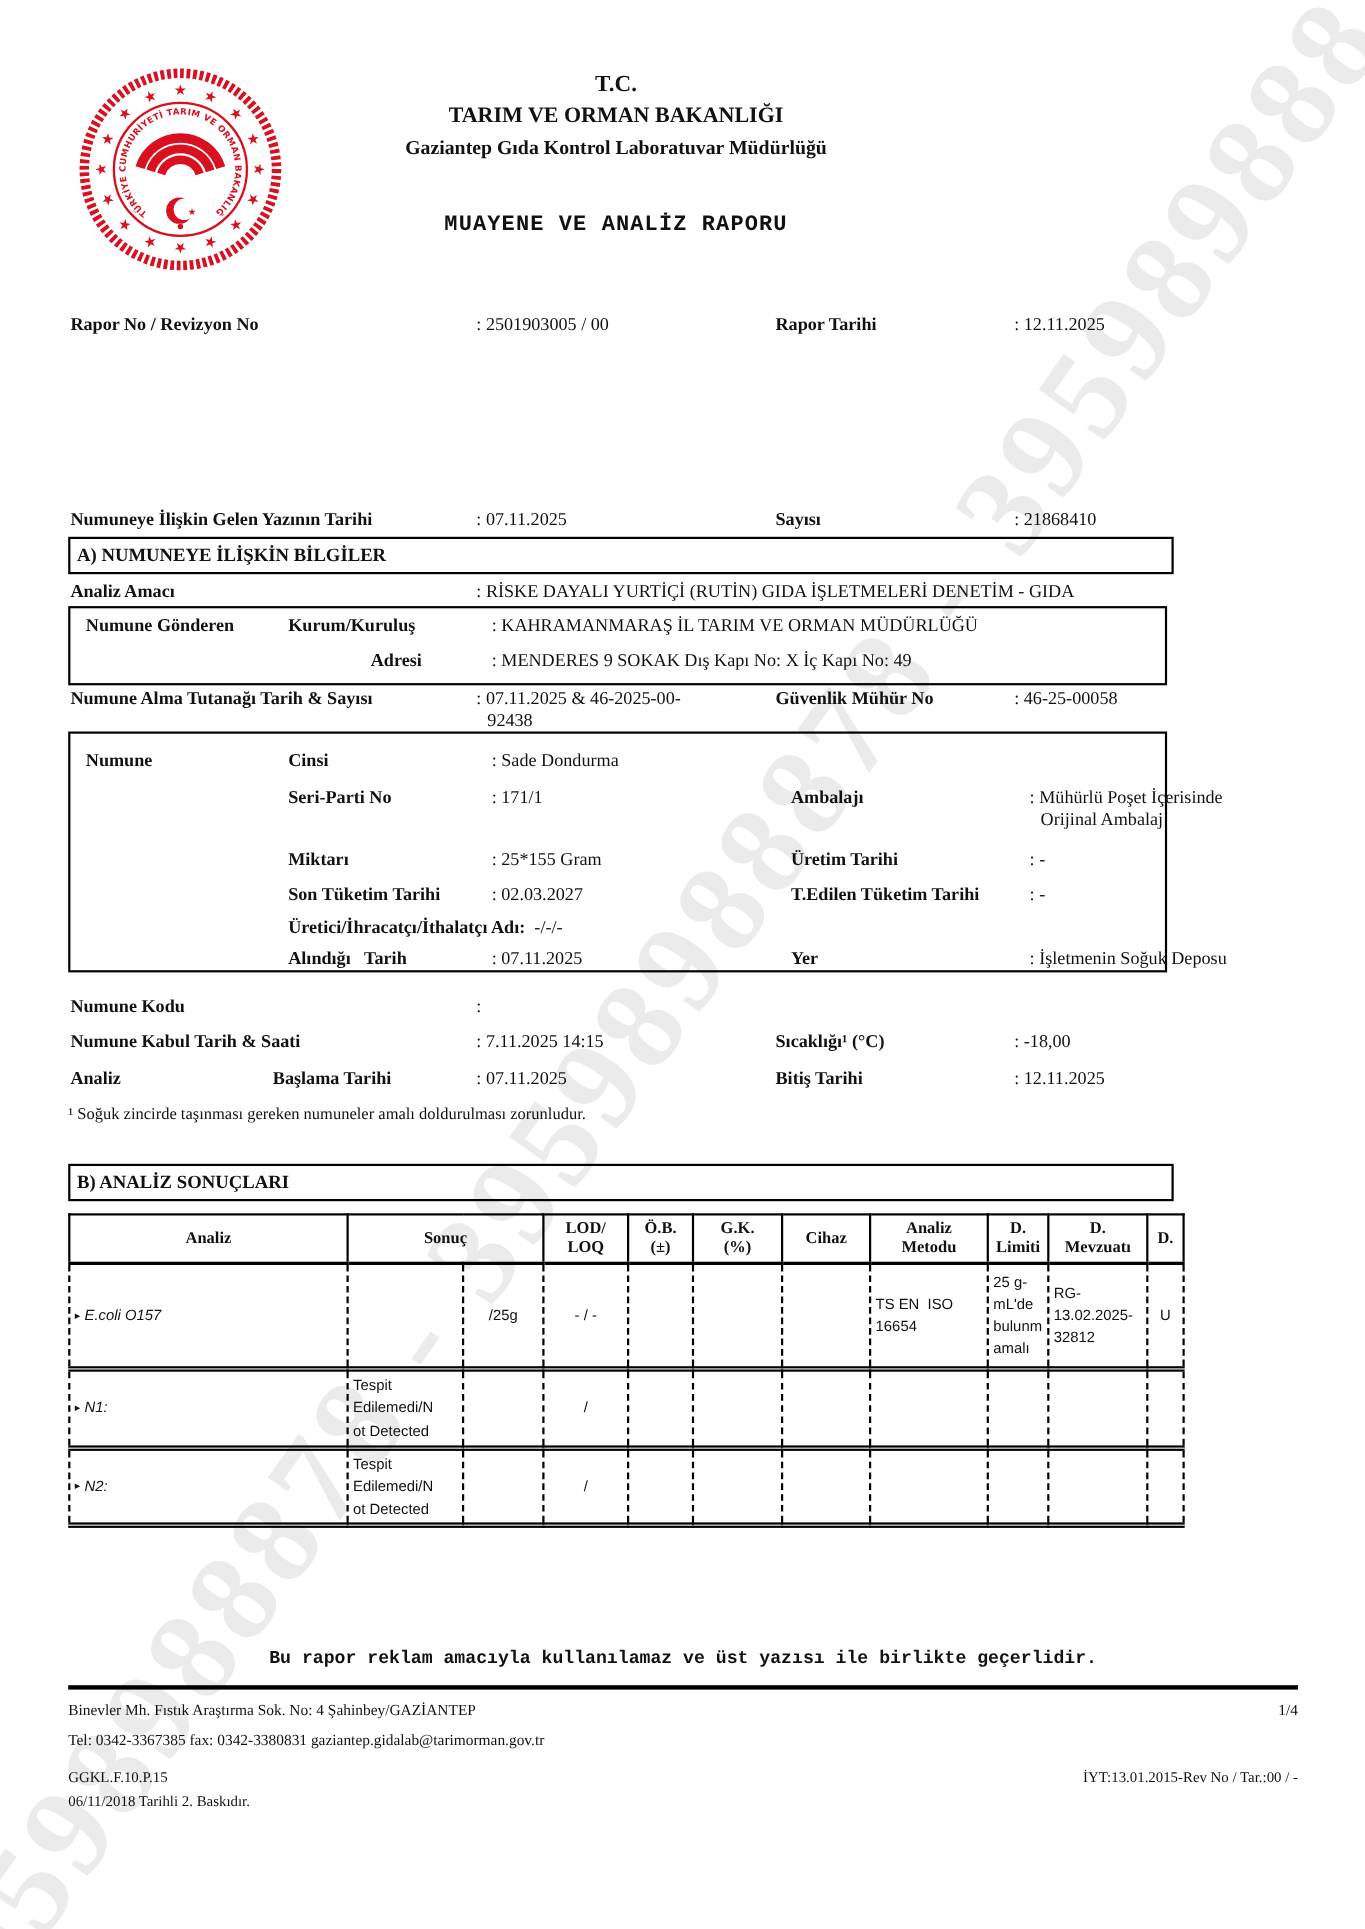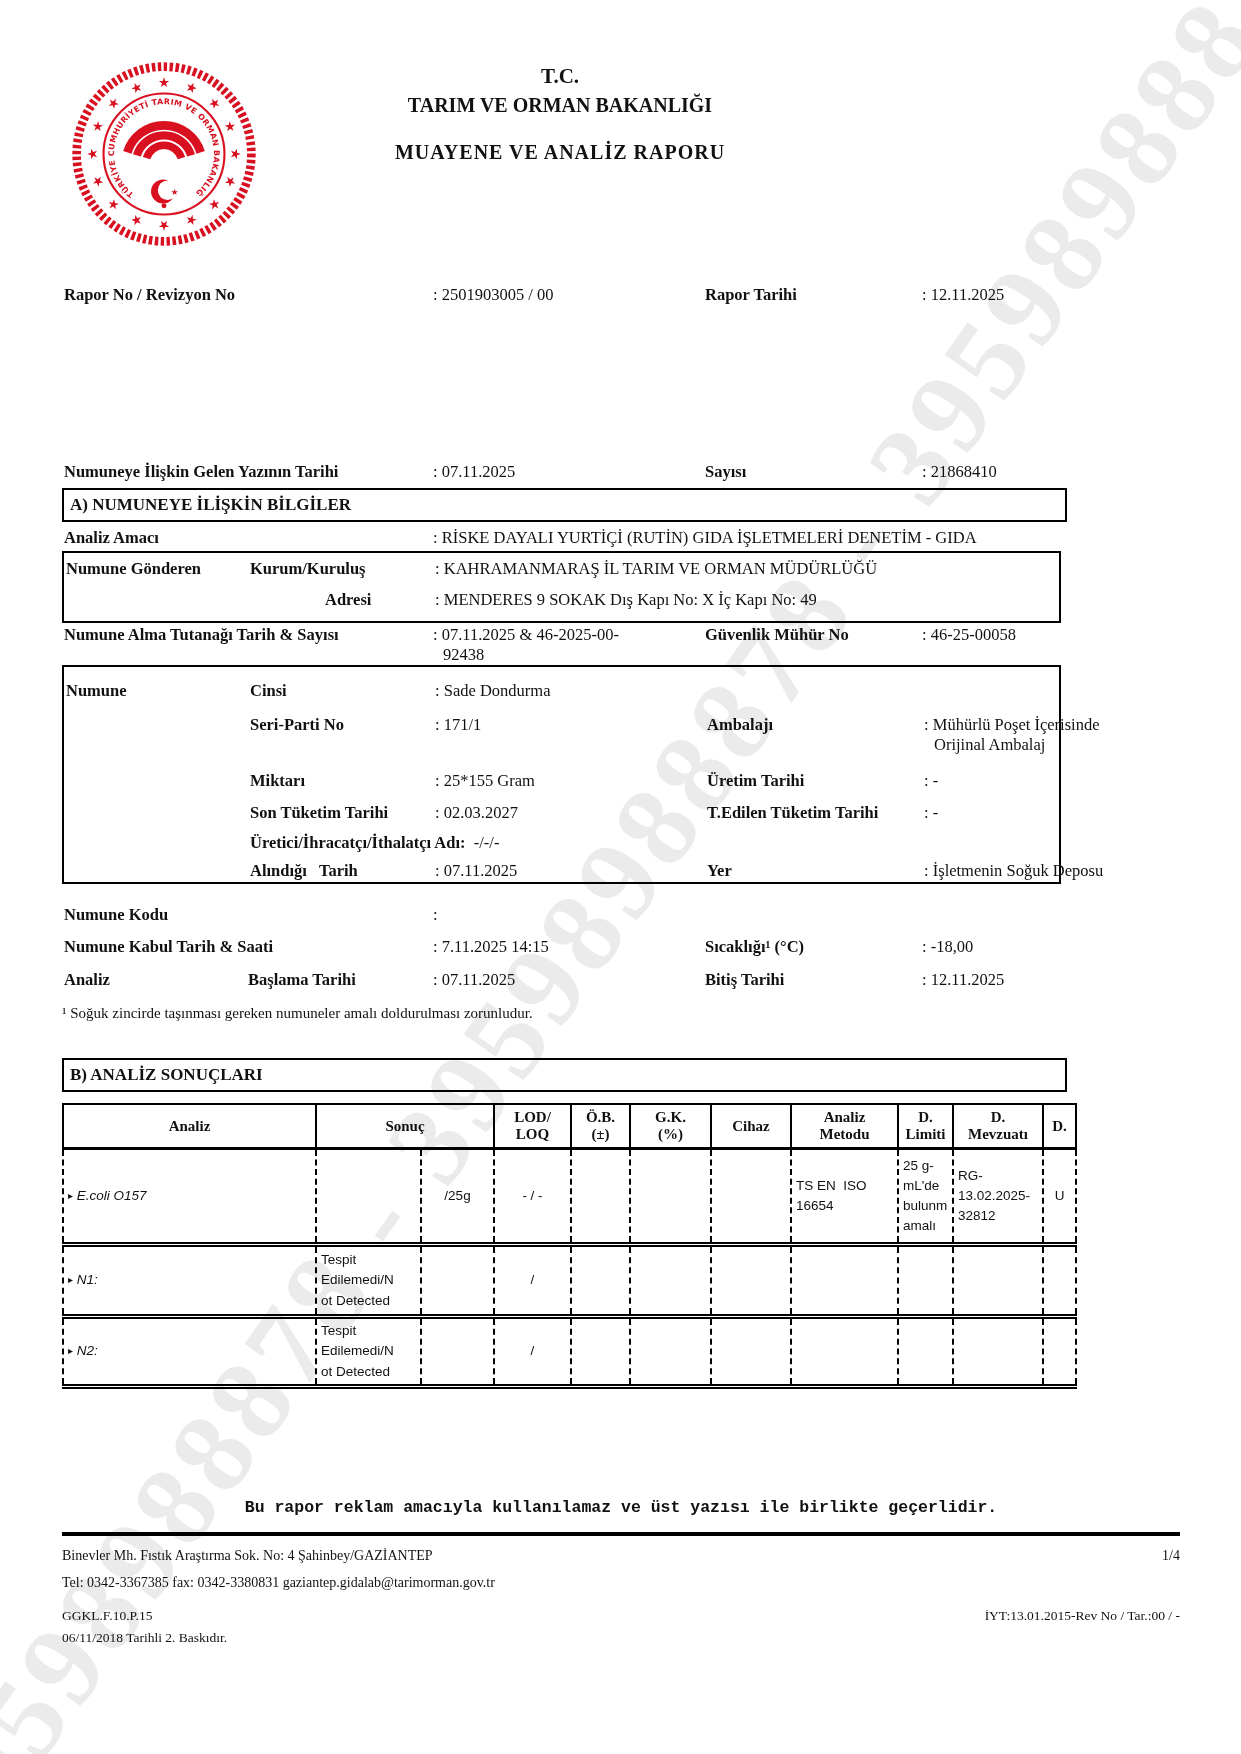--- a/index.html
+++ b/index.html
@@ -7,29 +7,29 @@
         font-family:"Liberation Serif",serif;color:#111;margin:0 auto;}
   .watermark{position:absolute;left:50%;top:50%;transform:translate(-50%,-50%) rotate(-54.7deg);
         font-family:"Liberation Serif",serif;font-weight:bold;font-size:116px;letter-spacing:7px;
         color:#ebebeb;white-space:nowrap;z-index:0;}
   .layer{position:absolute;inset:0;z-index:1;}
   .seal{position:absolute;left:68px;top:58px;width:192px;height:192px;}
   .head{position:absolute;left:62px;top:64px;width:996px;text-align:center;font-weight:bold;}
   .h-tc{font-size:21px;}
   .h-min{font-size:20px;margin-top:5px;}
   .h-dir{font-size:18px;margin-top:7px;}
-  .h-title{font-size:20px;margin-top:24px;letter-spacing:1px;}
+  .h-title{font-size:20px;margin-top:48px;letter-spacing:1px;font-family:Liberation Mono, monospace;}
   .row{position:absolute;left:62px;width:1000px;height:26px;font-size:16.5px;}
   .c{position:absolute;top:0;white-space:nowrap;}
   .lbl{font-weight:bold;}
   .p1{left:2px;} .p2{left:186px;} .p2b{left:261px;} .p3{left:371px;} .p4{left:643px;} .p5{left:860px;}
   .wrap{white-space:pre-line;width:265px;padding-left:10px;text-indent:-10px;}
   .box{position:absolute;left:62px;width:995px;border:2px solid #000;background:transparent;}
   .sect{font-size:17px;font-weight:bold;line-height:30px;padding-left:6px;}
-  .inner{position:absolute;left:0;width:100%;height:26px;font-size:16.5px;padding-left:36px;}
+  .inner{position:absolute;left:12px;width:100%;height:26px;font-size:16.5px;padding-left:36px;}
   .footnote{position:absolute;left:62px;font-size:15px;}
   table.results{position:absolute;left:62px;top:1103px;width:1013px;border-collapse:collapse;table-layout:fixed;}
   table.results th{font-family:"Liberation Serif",serif;font-size:15px;font-weight:bold;
         border:2px solid #000;border-bottom:3px solid #000;text-align:center;vertical-align:middle;
         white-space:pre-line;padding:4px 2px;}
   table.results td{font-family:"Liberation Sans",sans-serif;font-size:13.5px;line-height:1.5;
         border-left:2px dashed #000;border-right:2px dashed #000;vertical-align:middle;
         white-space:pre-line;padding:2px 4px;}
   table.results tbody tr{border-bottom:5px double #000;}
   td.cell-analiz{padding-left:12px;}
@@ -87,20 +87,21 @@
       <g>
         <circle cx="99" cy="139" r="12.5" fill="#d8101f"></circle>
         <circle cx="103.8" cy="137.8" r="10.2" fill="#ffffff"></circle>
         <text x="107" y="143" font-size="9" fill="#d8101f" font-family="'DejaVu Sans',sans-serif">★</text>
       </g>
     </svg>
 
     <div class="head">
       <div class="h-tc">T.C.</div>
       <div class="h-min">TARIM VE ORMAN BAKANLIĞI</div>
+      <div class="h-dir">Gaziantep Gıda Kontrol Laboratuvar Müdürlüğü</div>
       <div class="h-title">MUAYENE VE ANALİZ RAPORU</div>
     </div>
 
     <div class="row" style="top:285px">
       <span class="c lbl p1">Rapor No / Revizyon No</span>
       <span class="c p3">: 2501903005 / 00</span>
       <span class="c lbl p4">Rapor Tarihi</span>
       <span class="c p5">: 12.11.2025</span>
     </div>
 

